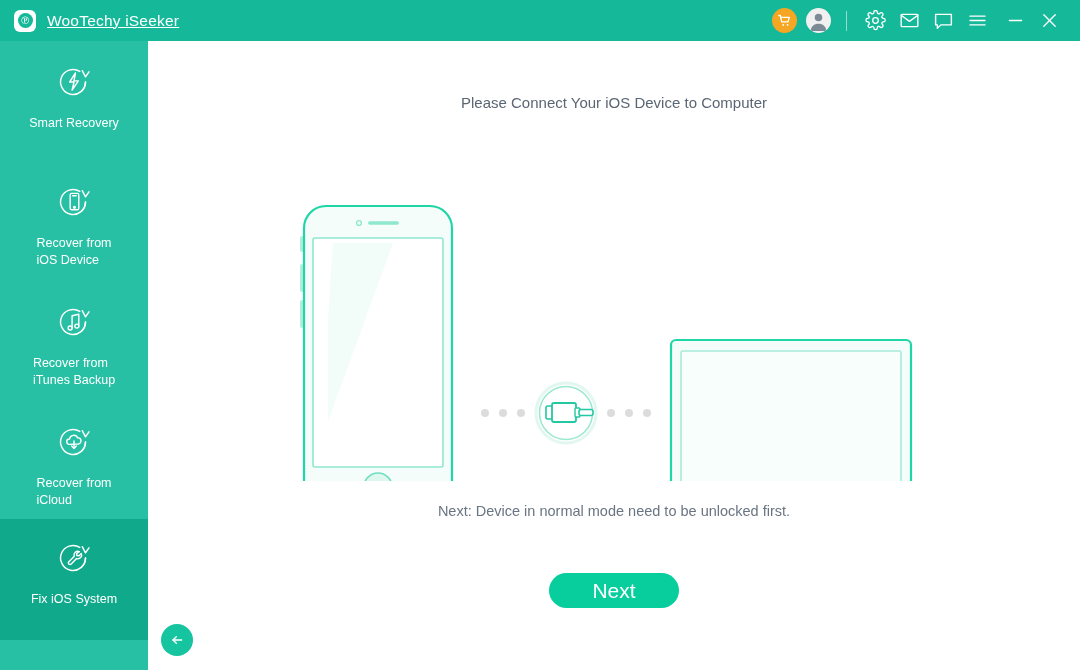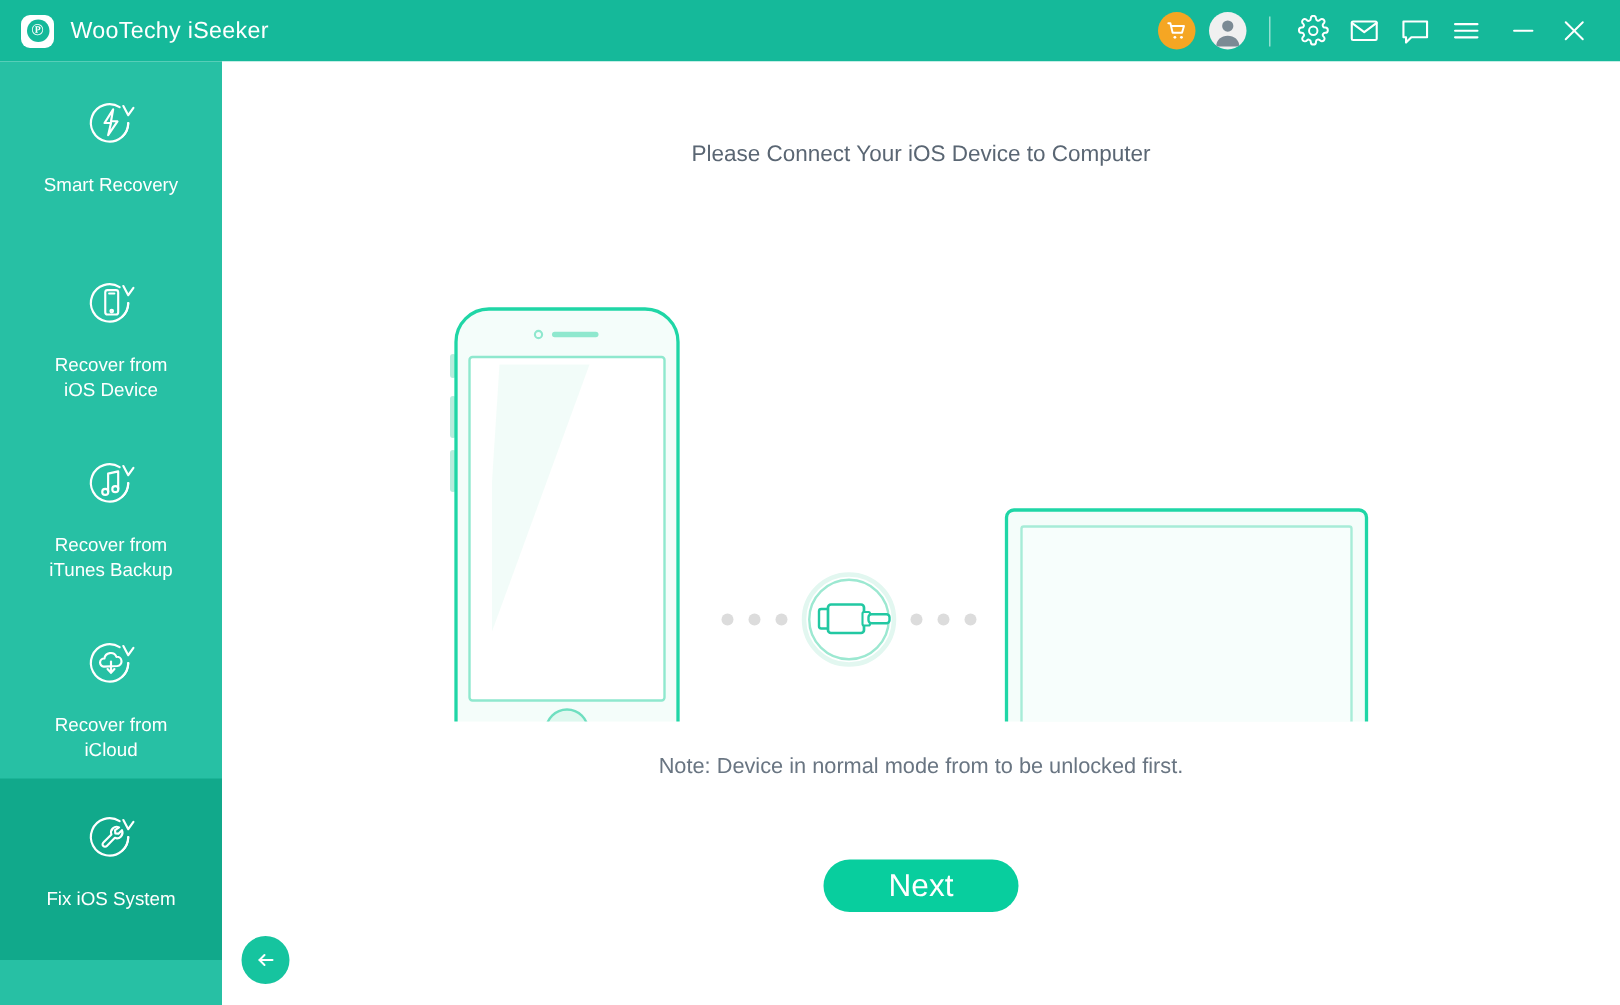--- a/index.html
+++ b/index.html
@@ -39,20 +39,21 @@
     font-size: 11px; font-weight: bold;
     line-height: 1;
     font-family: "Liberation Serif", serif;
   }
   .app-title {
     margin-left: 11px;
     color: #ffffff;
     font-size: 15.5px;
     letter-spacing: 0.2px;
     white-space: nowrap;
+    text-decoration: underline;
   }
   .tb-right {
     margin-left: auto;
     display: flex; align-items: center;
     height: 41px;
     padding-right: 14px;
   }
   .tb-btn {
     width: 34px; height: 41px;
     display: flex; align-items: center; justify-content: center;
@@ -93,21 +94,21 @@
   .side-item.active { background: #11a98b; }
   .side-icon {
     width: 46px; height: 46px;
     display: flex; align-items: center; justify-content: center;
   }
   .side-label {
     margin-top: 10px;
     color: #ffffff;
     font-size: 12.5px;
     line-height: 17px;
-    text-align: center;
+    text-align: left;
     white-space: pre-line;
   }
 
   
   .main {
     position: absolute; top: 41px; left: 148px;
     width: 932px; height: 629px;
     background: #ffffff;
   }
   .headline {
@@ -367,18 +368,18 @@
           <rect x="533" y="200" width="220" height="145" rx="1.5" fill="#f7fefc" stroke="#a7ecd7" stroke-width="1.6"></rect>
 
           <rect x="489" y="348" width="308" height="13" rx="5" fill="#ffffff" stroke="#1fd6a6" stroke-width="2"></rect>
 
           <path d="M619 349 h50 a4 4 0 01-4 4 h-42 a4 4 0 01-4 -4 z" fill="#e9fbf5" stroke="#7fe3c4" stroke-width="1.2"></path>
         </g>
 
       </svg>
     </div>
 
-    <div class="note">Note: Device in normal mode from to be unlocked first.</div>
+    <div class="note">Next: Device in normal mode need to be unlocked first.</div>
 
     <button class="next-btn">Next</button>
 
   </div>
 </div>
 
 </body></html>

